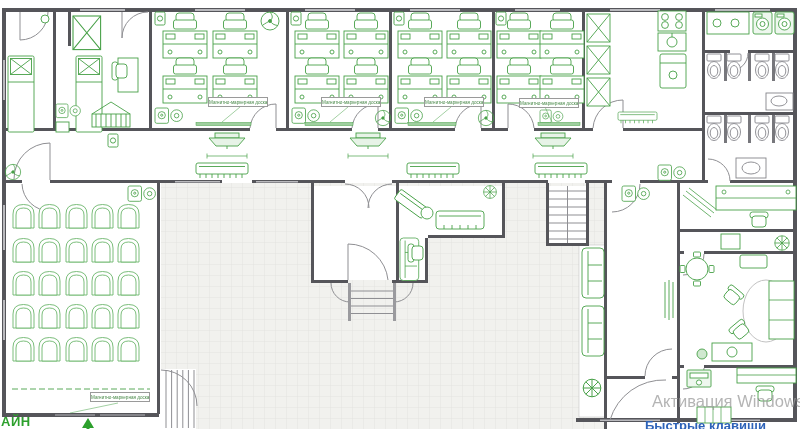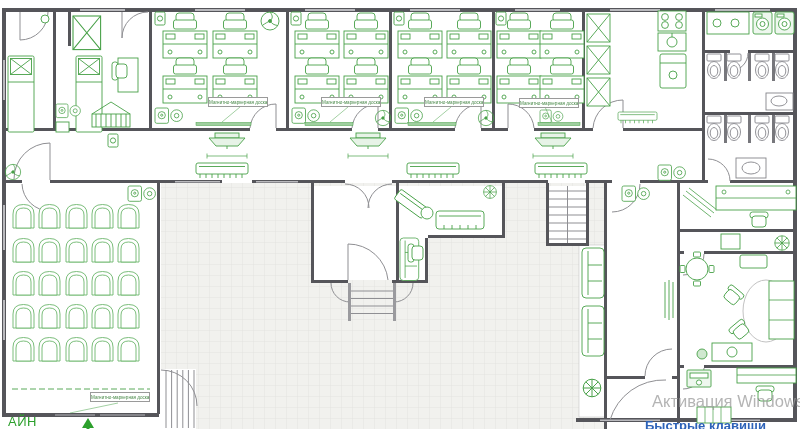--- a/index.html
+++ b/index.html
@@ -2,21 +2,21 @@
 <html><head>
 <meta charset="utf-8">
 <style>
   html,body{margin:0;padding:0;background:#fff;}
   .stage{position:relative;width:800px;height:429px;background:#ffffff;overflow:hidden;
          font-family:"Liberation Sans", sans-serif;}
   .stage svg{position:absolute;left:0;top:0;}
   .board-label{position:absolute;width:58px;font-size:4.6px;line-height:1.1;text-align:center;
     border:0.5px solid #9a9a9a;background:#fff;color:#4a8a4a;padding:1.5px 0;white-space:nowrap;
     overflow:hidden;z-index:5;}
-  .logo-text{position:absolute;left:8px;top:414px;font-size:13px;font-weight:normal;
+  .logo-text{position:absolute;left:1px;top:414px;font-size:13px;font-weight:bold;
     color:#2da02d;letter-spacing:0.5px;z-index:6;}
   .watermark-text{position:absolute;left:652px;top:392px;font-size:16.5px;color:rgba(155,155,155,0.75);
     width:148px;white-space:nowrap;overflow:hidden;z-index:6;}
   .shortcut-text{position:absolute;left:645px;top:418px;font-size:13px;font-weight:600;
     color:#2d62b8;white-space:nowrap;z-index:6;}
 </style>
 </head>
 <body>
 
 <div class="stage">

